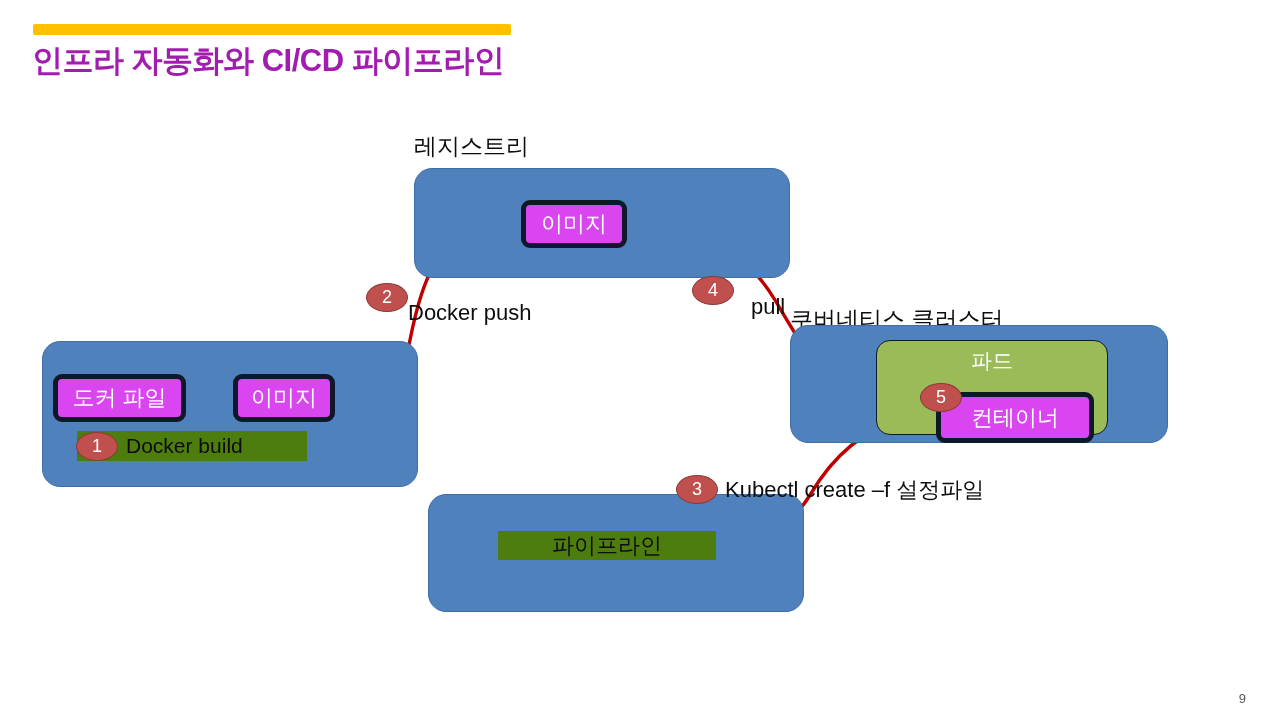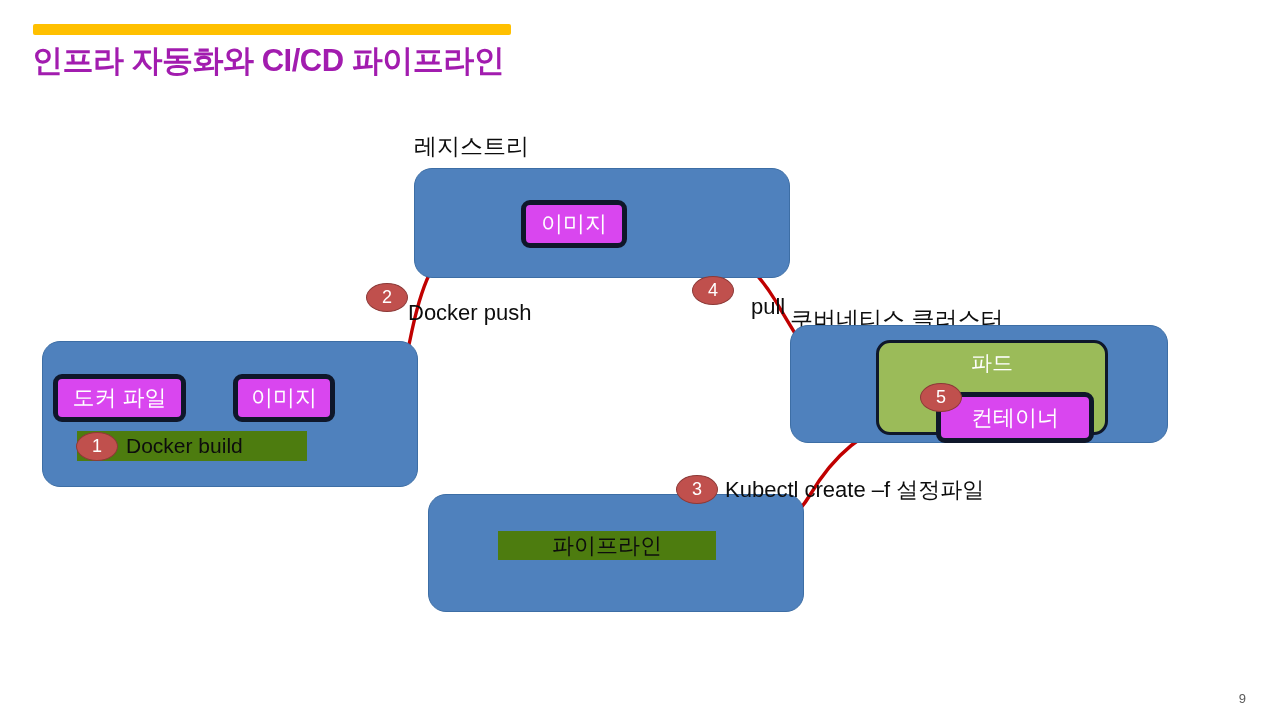--- a/index.html
+++ b/index.html
@@ -63,21 +63,21 @@
     border: 1px solid #3d6ea5;
     border-radius: 18px;
     box-sizing: border-box;
     z-index: 2;
   }
 
   
   .green-box {
     position: absolute;
     background: #9bbb59;
-    border: 3px solid #0f172a;
+    border: 1px solid #0f172a;
     border-radius: 14px;
     box-sizing: border-box;
     z-index: 3;
   }
   .green-box-label {
     position: absolute;
     top: 6px;
     left: 0;
     right: 0;
     text-align: center;

